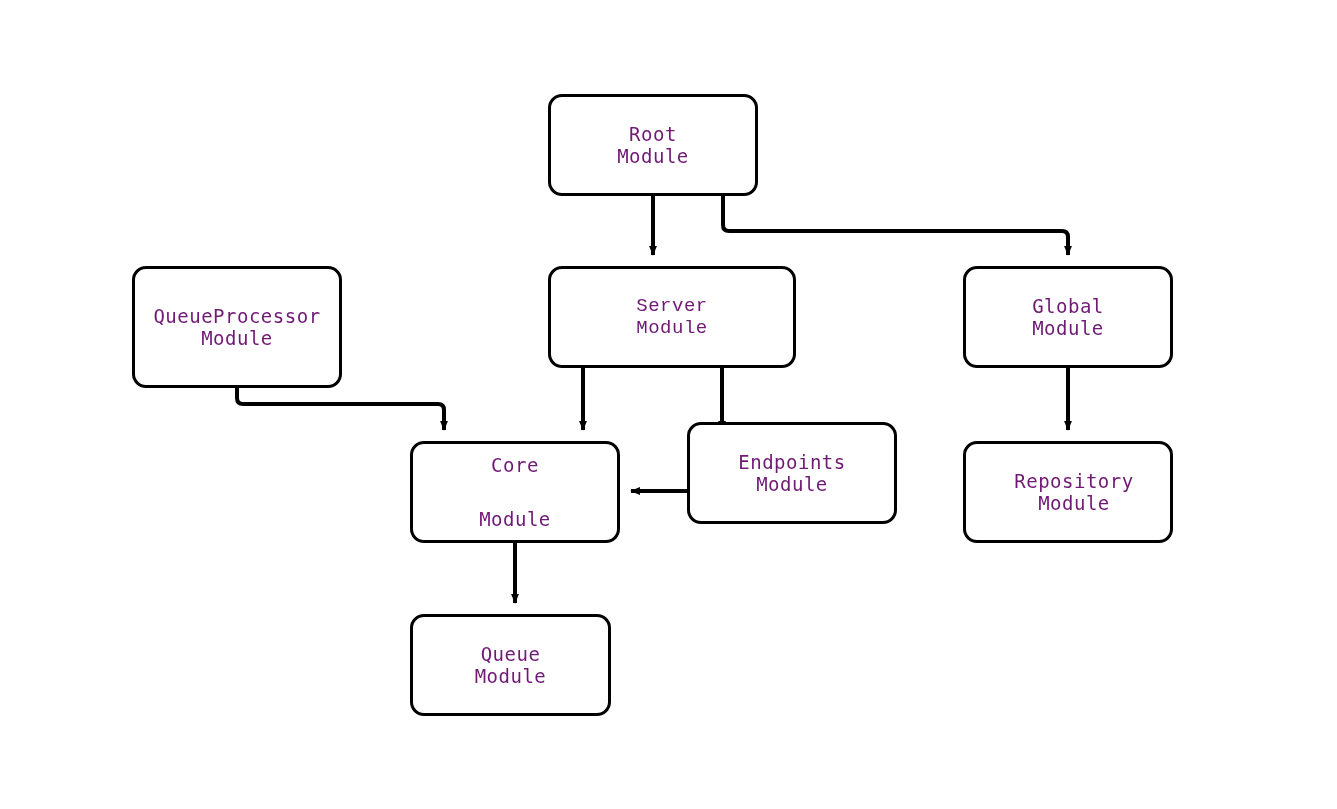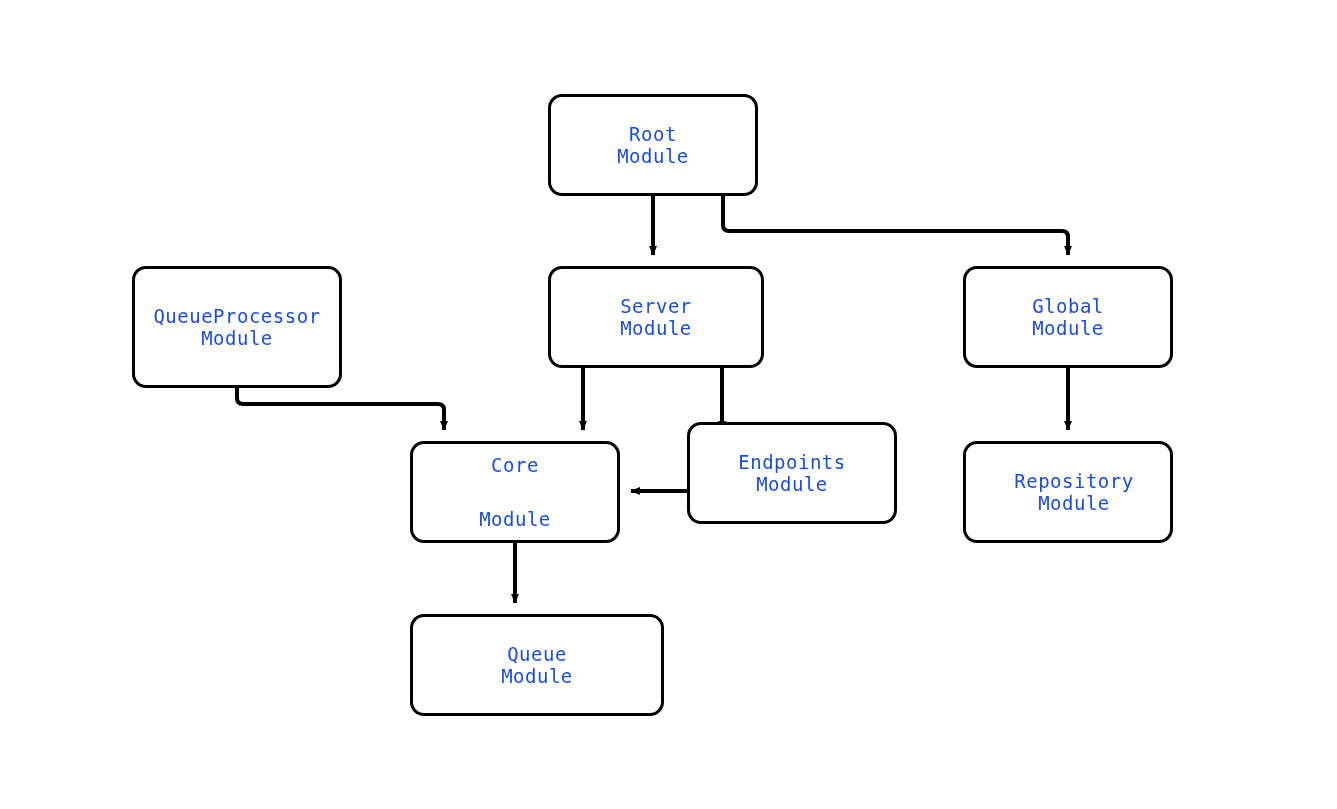--- a/index.html
+++ b/index.html
@@ -29,21 +29,21 @@
     background: #ffffff;
     border: 3px solid #000000;
     border-radius: 14px;
     display: flex;
     flex-direction: column;
     align-items: center;
     justify-content: center;
     z-index: 2;
   }
   .node-label {
-    color: #1d4ed8;
+    color: #701a75;
     font-size: 19px;
     line-height: 22px;
     letter-spacing: 0.5px;
     text-align: center;
     white-space: pre;
     font-weight: 400;
   }
 </style>
 </head>
 <body>
@@ -77,21 +77,21 @@
   <div class="node" style="left:548px; top:94px; width:210px; height:102px;">
     <div class="node-label">Root</div>
     <div class="node-label">Module</div>
   </div>
 
   <div class="node" style="left:132px; top:266px; width:210px; height:122px;">
     <div class="node-label">QueueProcessor</div>
     <div class="node-label">Module</div>
   </div>
 
-  <div class="node" style="left:548px; top:266px; width:216px; height:102px;">
+  <div class="node" style="left:548px; top:266px; width:248px; height:102px;font-family:Liberation Mono, monospace;">
     <div class="node-label">Server</div>
     <div class="node-label">Module</div>
   </div>
 
   <div class="node" style="left:963px; top:266px; width:210px; height:102px;">
     <div class="node-label">Global</div>
     <div class="node-label">Module</div>
   </div>
 
   <div class="node" style="left:410px; top:441px; width:210px; height:102px;gap:32px;">
@@ -102,18 +102,18 @@
   <div class="node" style="left:687px; top:422px; width:210px; height:102px;">
     <div class="node-label">Endpoints</div>
     <div class="node-label">Module</div>
   </div>
 
   <div class="node" style="left:963px; top:441px; width:210px; height:102px;padding-left:12px;">
     <div class="node-label">Repository</div>
     <div class="node-label">Module</div>
   </div>
 
-  <div class="node" style="left:410px; top:614px; width:254px; height:102px;">
+  <div class="node" style="left:410px; top:614px; width:201px; height:102px;">
     <div class="node-label">Queue</div>
     <div class="node-label">Module</div>
   </div>
 
 </div>
 
 </body></html>

